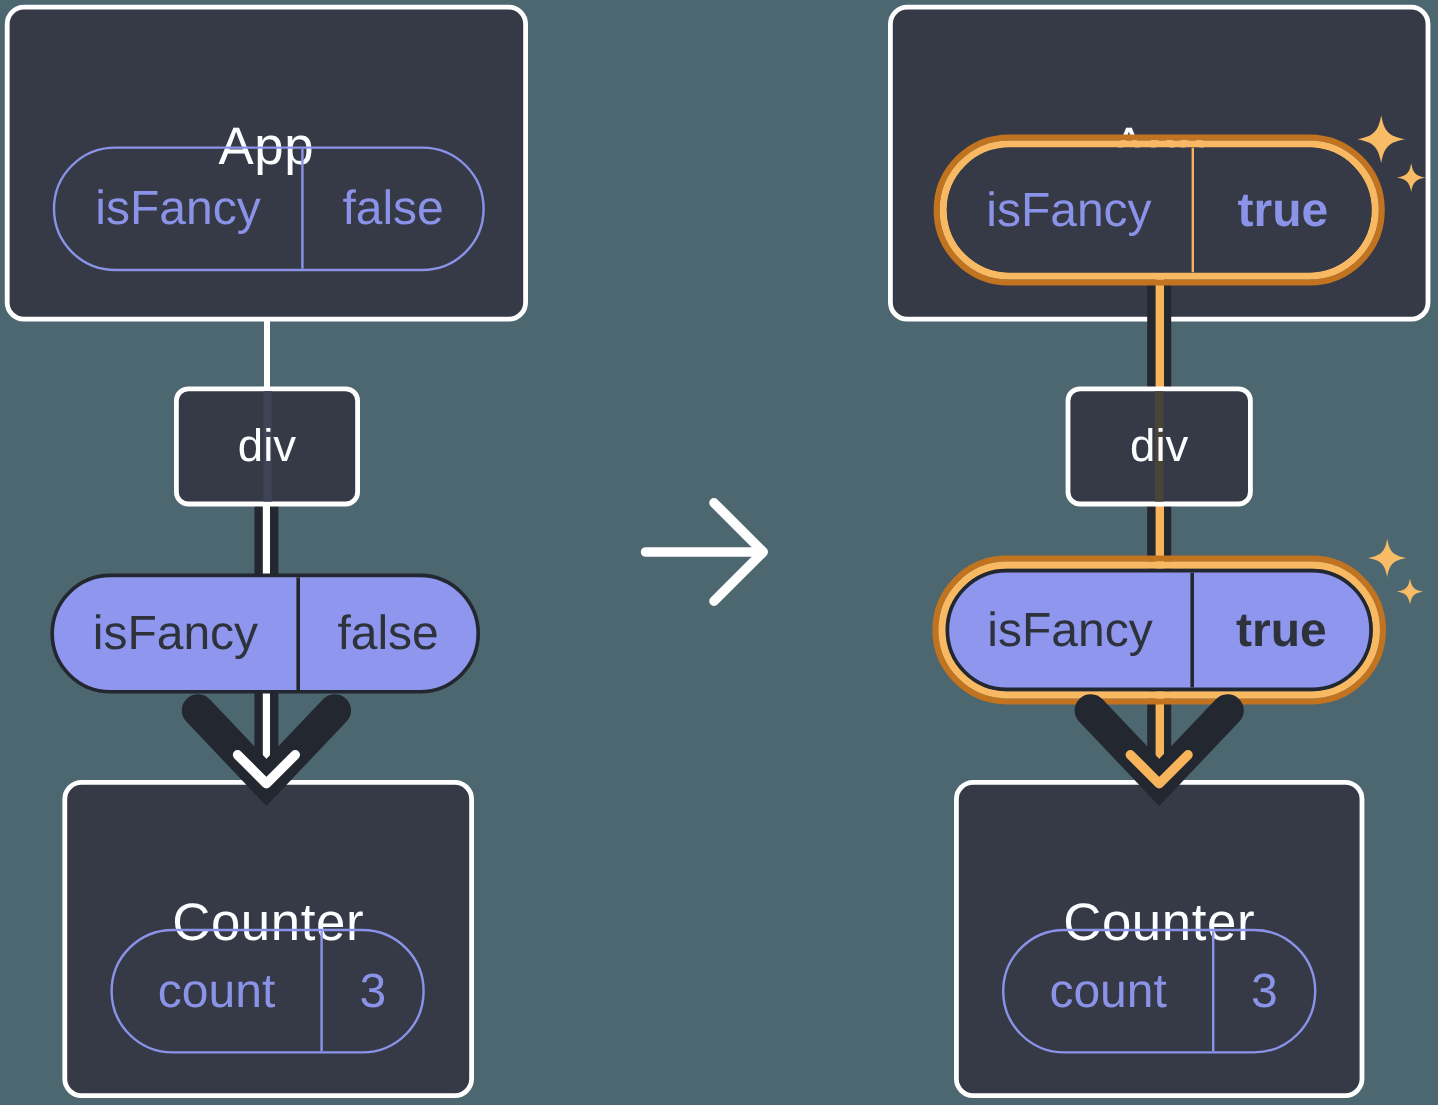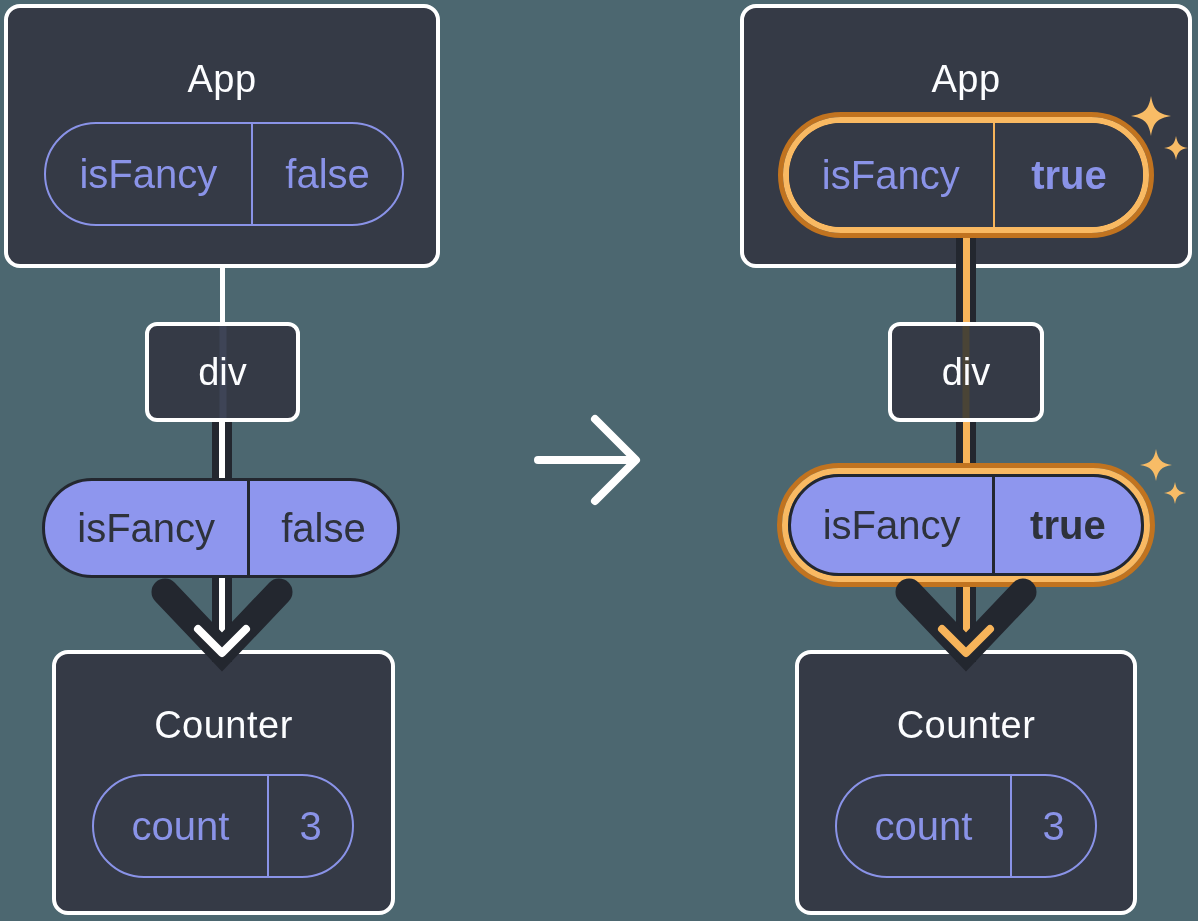--- a/index.html
+++ b/index.html
@@ -20,23 +20,24 @@
     border:4px solid #FFFFFF;
     border-radius:16px;
     box-sizing:border-box;
     z-index:1;
   }
   .panel-title{
     position:absolute;
     left:0;right:0;
     text-align:center;
     color:#FCFDFF;
-    font-size:38px;
+    font-size:44px;
     font-weight:500;
     letter-spacing:0.5px;
+    margin-top:40px;
   }
   
   .pill{
     position:absolute;
     display:flex;
     box-sizing:border-box;
     border-radius:999px;
     overflow:hidden;
     font-size:40px;
   }

